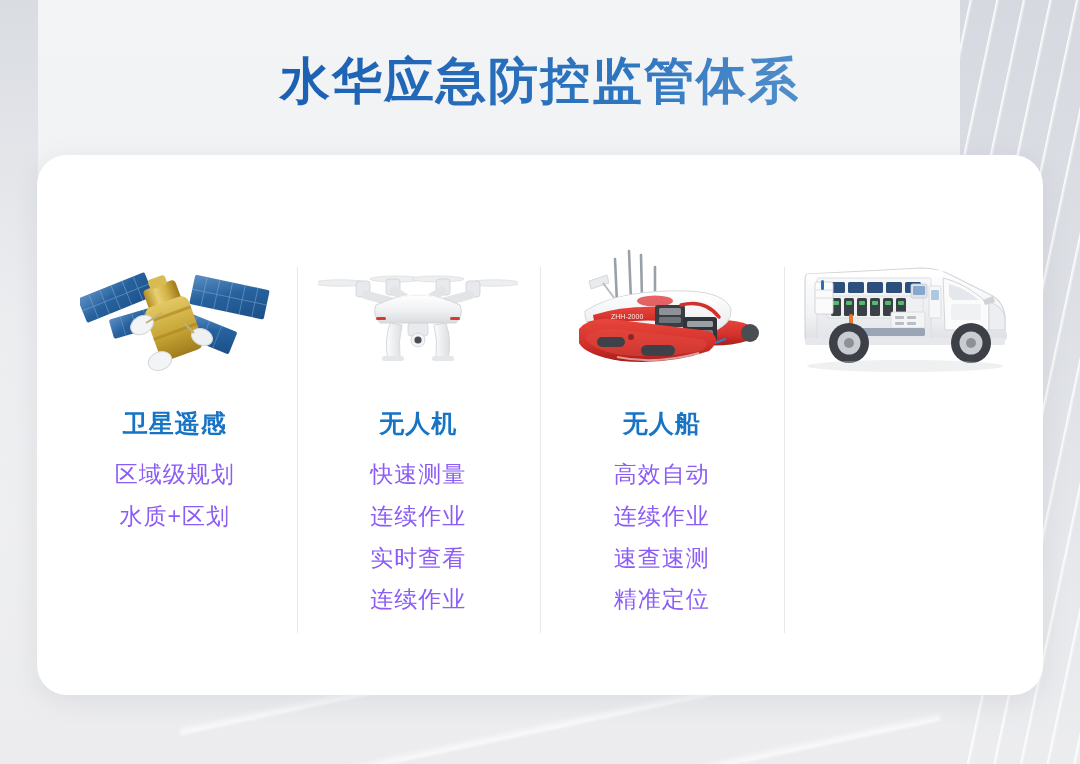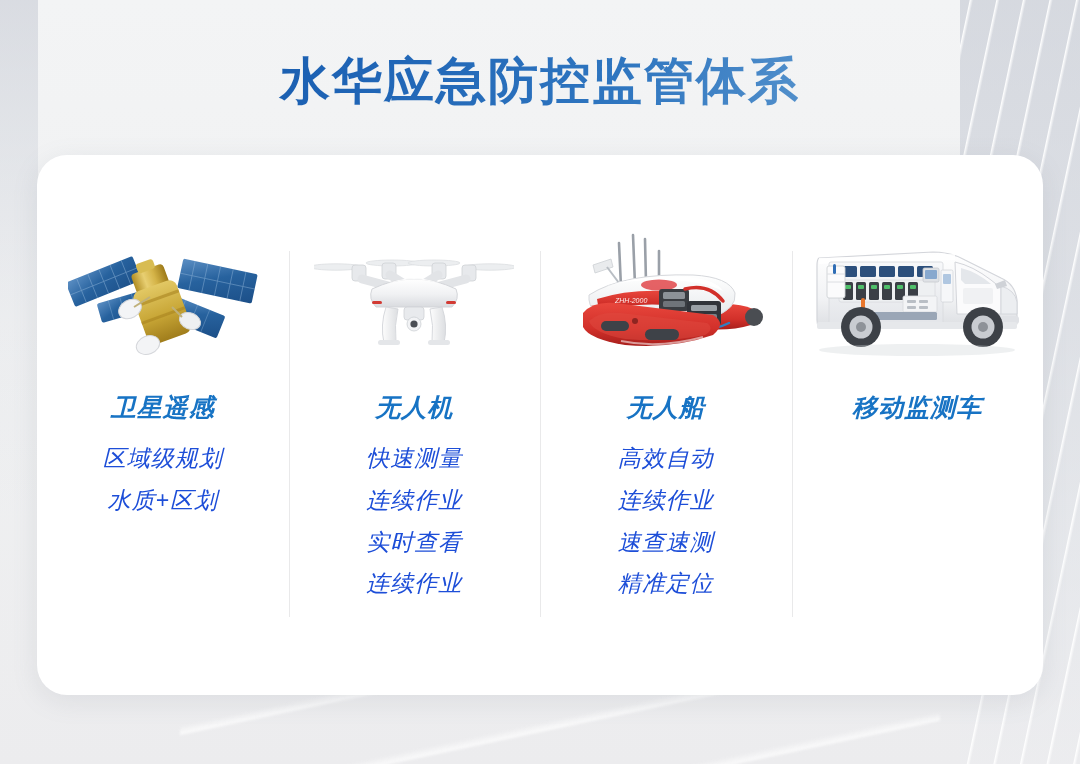--- a/index.html
+++ b/index.html
@@ -98,22 +98,21 @@
     width: 1006px; height: 540px;
     background: #ffffff;
     border-radius: 30px;
     box-shadow: 0 6px 26px rgba(120,128,145,0.14);
   }
 
   #columns {
     position: absolute;
     inset: 0;
     display: flex;
-    padding: 0;
-    font-style: italic;
+    padding: 16px;
   }
   .col {
     flex: 1 1 0;
     position: relative;
     display: flex;
     flex-direction: column;
     align-items: center;
     padding-top: 62px;
   }
   .col + .col::before {
@@ -142,21 +141,21 @@
   }
   .col-items {
     margin-top: 20px;
     display: flex;
     flex-direction: column;
     align-items: center;
     gap: 13px;
   }
   .col-item {
     font-size: 23px;
-    color: #1d4ed8;
+    color: #8b5cf6;
     letter-spacing: 1px;
     line-height: 1.25;
   }
 </style>
 </head>
 <body>
 
 <div id="bg-layer">
   <div id="bg-left-band"></div>
   <div id="bg-right-rays"></div>
@@ -460,17 +459,16 @@
           <circle cx="56" cy="105" r="20" fill="#3d4147"></circle>
           <circle cx="56" cy="105" r="11.5" fill="#c9ccd1"></circle>
           <circle cx="56" cy="105" r="5" fill="#8e9298"></circle>
           <circle cx="178" cy="105" r="20" fill="#3d4147"></circle>
           <circle cx="178" cy="105" r="11.5" fill="#c9ccd1"></circle>
           <circle cx="178" cy="105" r="5" fill="#8e9298"></circle>
 
           <ellipse cx="112" cy="128" rx="98" ry="6" fill="#cfd3d8" opacity="0.35"></ellipse>
         </svg>
       </div>
-      <div class="col-title">移动监测车</div>
     </div>
 
   </div>
 </div>
 
 </body></html>

